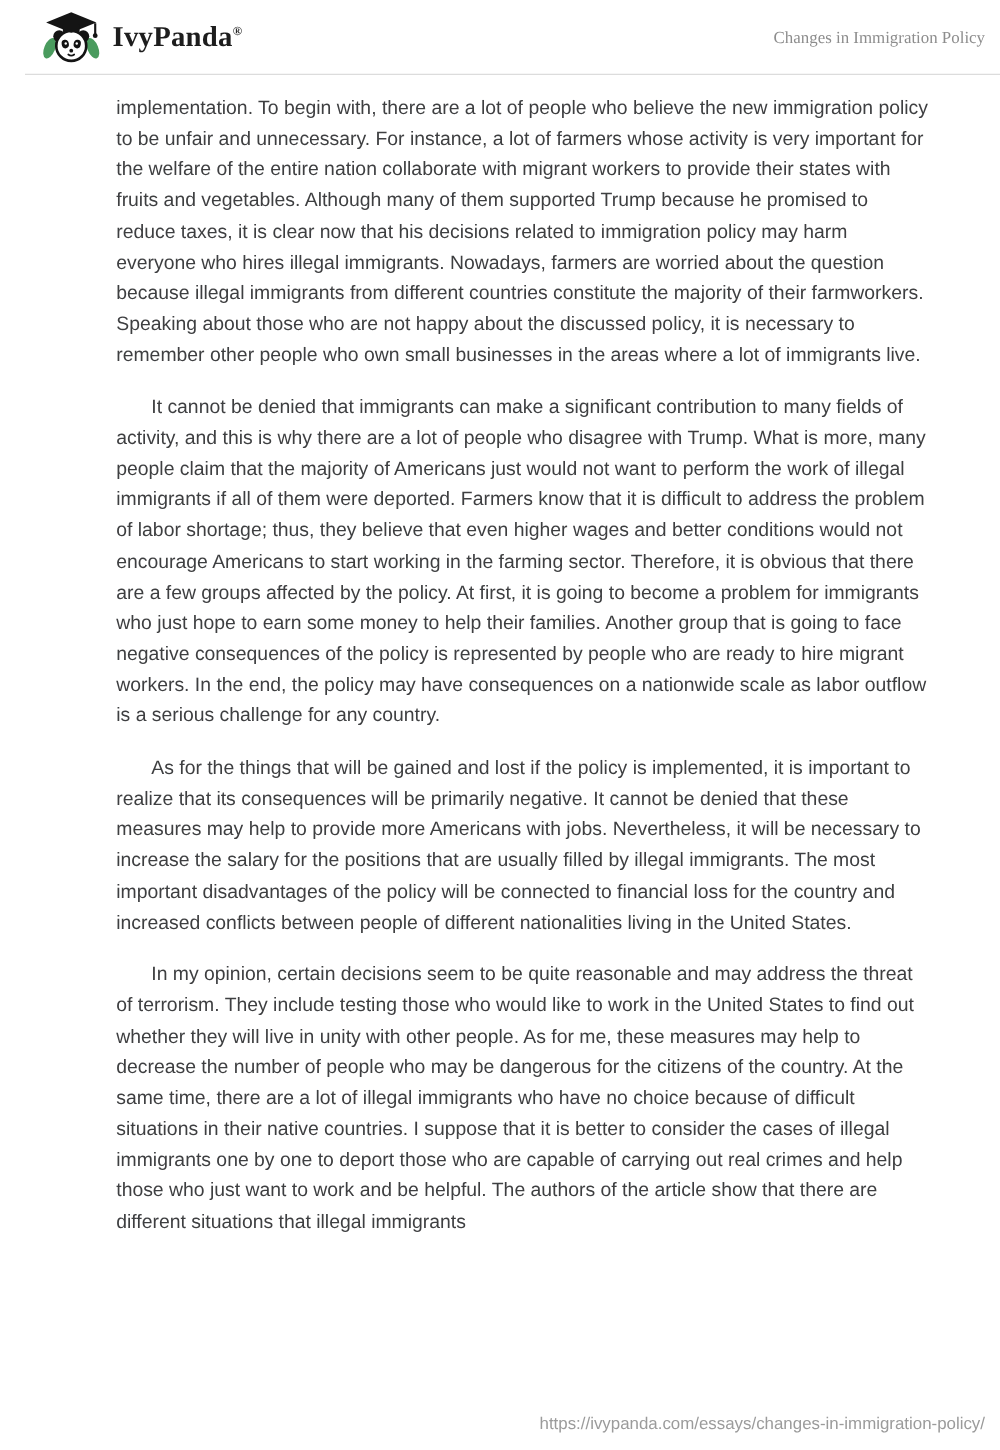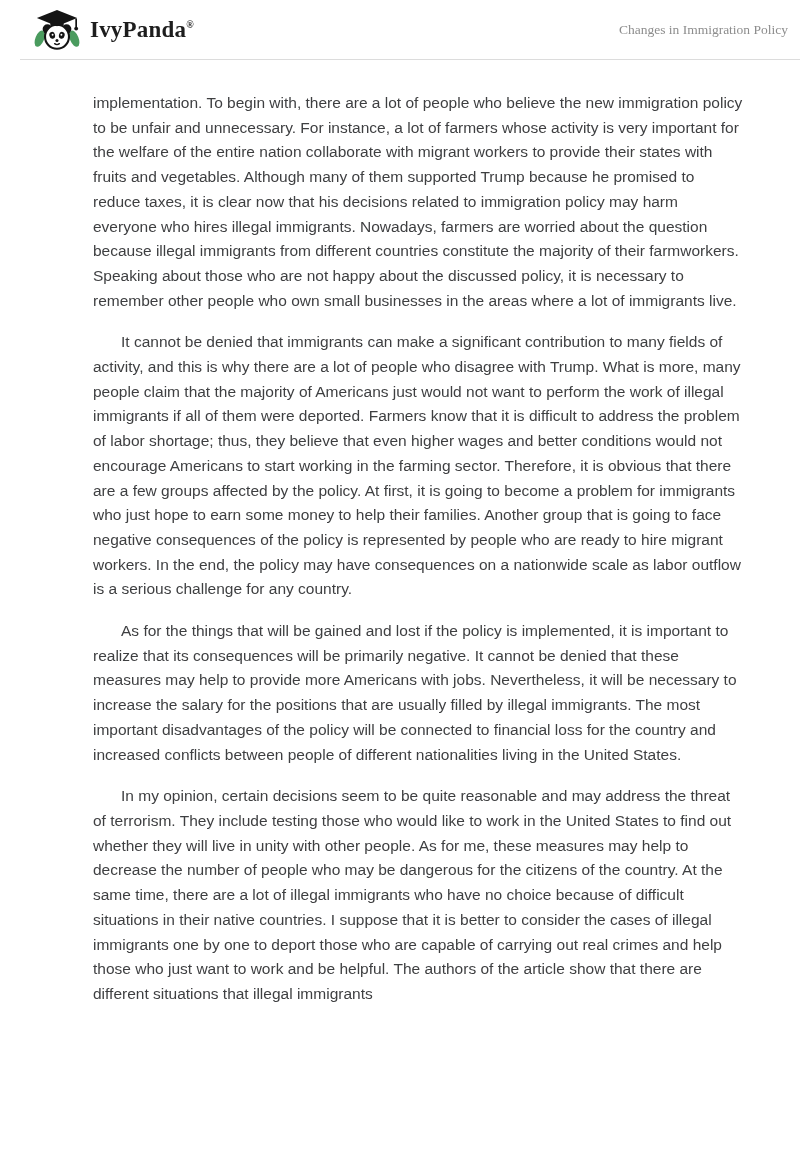--- a/index.html
+++ b/index.html
@@ -50,21 +50,21 @@
     color: #8d8d8d;
     font-size: 13.5px;
     font-family: Liberation Serif, serif;
   }
   .content {
     padding: 15px 76px 0 73px;
   }
   .content p {
     font-size: 15.5px;
     line-height: 24.7px;
-    margin: 16px 0 17px 0;
+    margin: 0 0 17px 0;
     color: #3e3f41;
     text-align: left;
   }
   .content p.indent {
     text-indent: 28px;
   }
   .footer {
     position: absolute;
     bottom: 14px;
     right: 32px;
@@ -111,14 +111,15 @@
     <div class="page-title">Changes in Immigration Policy</div>
   </div>
 
   <div class="content">
     <p>implementation. To begin with, there are a lot of people who believe the new immigration policy to be unfair and unnecessary. For instance, a lot of farmers whose activity is very important for the welfare of the entire nation collaborate with migrant workers to provide their states with fruits and vegetables. Although many of them supported Trump because he promised to reduce taxes, it is clear now that his decisions related to immigration policy may harm everyone who hires illegal immigrants. Nowadays, farmers are worried about the question because illegal immigrants from different countries constitute the majority of their farmworkers. Speaking about those who are not happy about the discussed policy, it is necessary to remember other people who own small businesses in the areas where a lot of immigrants live.</p>
     <p class="indent">It cannot be denied that immigrants can make a significant contribution to many fields of activity, and this is why there are a lot of people who disagree with Trump. What is more, many people claim that the majority of Americans just would not want to perform the work of illegal immigrants if all of them were deported. Farmers know that it is difficult to address the problem of labor shortage; thus, they believe that even higher wages and better conditions would not encourage Americans to start working in the farming sector. Therefore, it is obvious that there are a few groups affected by the policy. At first, it is going to become a problem for immigrants who just hope to earn some money to help their families. Another group that is going to face negative consequences of the policy is represented by people who are ready to hire migrant workers. In the end, the policy may have consequences on a nationwide scale as labor outflow is a serious challenge for any country.</p>
     <p class="indent">As for the things that will be gained and lost if the policy is implemented, it is important to realize that its consequences will be primarily negative. It cannot be denied that these measures may help to provide more Americans with jobs. Nevertheless, it will be necessary to increase the salary for the positions that are usually filled by illegal immigrants. The most important disadvantages of the policy will be connected to financial loss for the country and increased conflicts between people of different nationalities living in the United States.</p>
     <p class="indent">In my opinion, certain decisions seem to be quite reasonable and may address the threat of terrorism. They include testing those who would like to work in the United States to find out whether they will live in unity with other people. As for me, these measures may help to decrease the number of people who may be dangerous for the citizens of the country. At the same time, there are a lot of illegal immigrants who have no choice because of difficult situations in their native countries. I suppose that it is better to consider the cases of illegal immigrants one by one to deport those who are capable of carrying out real crimes and help those who just want to work and be helpful. The authors of the article show that there are different situations that illegal immigrants</p>
   </div>
 
+  <div class="footer">https://ivypanda.com/essays/changes-in-immigration-policy/</div>
 
 </div>
 
 </body></html>

